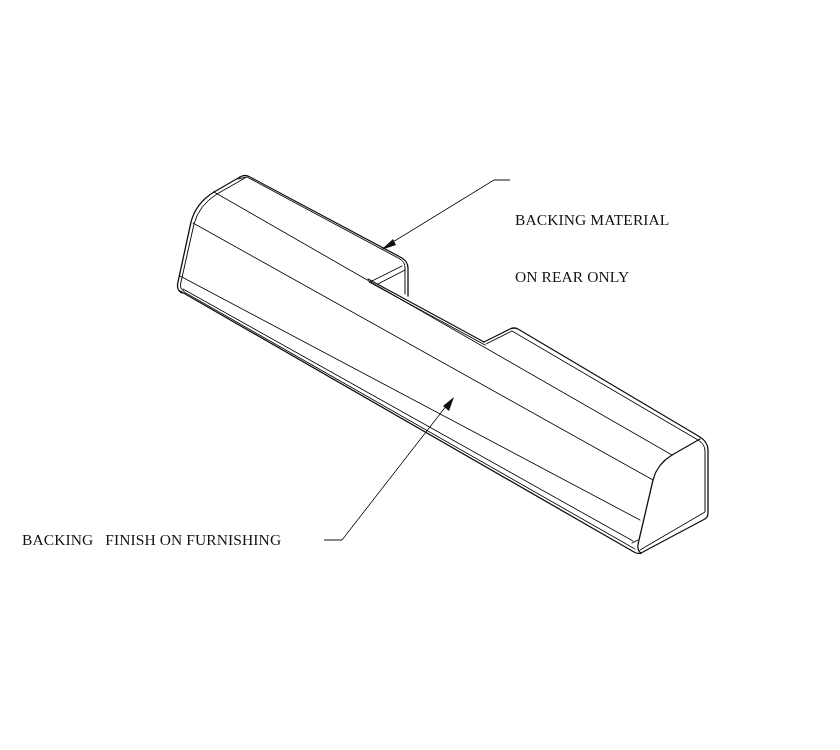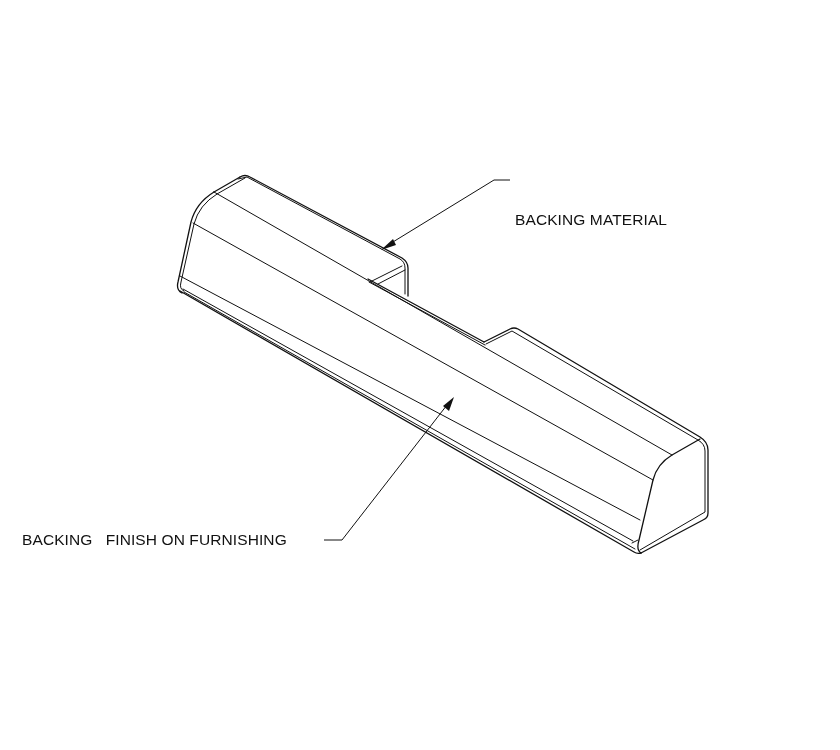--- a/index.html
+++ b/index.html
@@ -1,20 +1,20 @@
 <!DOCTYPE html>
 <html><head>
   <meta charset="utf-8">
   <style>
     html, body { margin: 0; padding: 0; background: #ffffff; }
     body { width: 840px; height: 750px; position: relative; overflow: hidden; }
     #drawing { position: absolute; left: 0; top: 0; width: 840px; height: 750px; }
     .label {
       position: absolute;
-      font-family: Liberation Sans, sans-serif;
+      font-family: Liberation Serif, serif;
       font-size: 15.5px;
       color: #111;
       line-height: 19px;
       white-space: pre;
       letter-spacing: 0.1px;
     }
     #lbl-backing { left: 515px; top: 172px; }
     #lbl-primary { left: 22px; top: 530px; }
     .edge { fill: none; stroke: #111; stroke-width: 1.3; stroke-linejoin: round; stroke-linecap: round; }
     .edge-thin { fill: none; stroke: #111; stroke-width: 1; stroke-linecap: round; }
@@ -62,15 +62,16 @@
   </g>
 
   <g>
     <path class="leader" d="M 324 540 L 342 540 L 447 405"></path>
     <polygon fill="#111" points="454,397 449,411 443,406"></polygon>
   </g>
 </svg>
 
 <div id="lbl-backing" class="label">
   <div>BACKING MATERIAL</div>
+  <div>ON REAR ONLY</div>
 </div>
 
 <div id="lbl-primary" class="label">BACKING   FINISH ON FURNISHING</div>
 
 </body></html>

